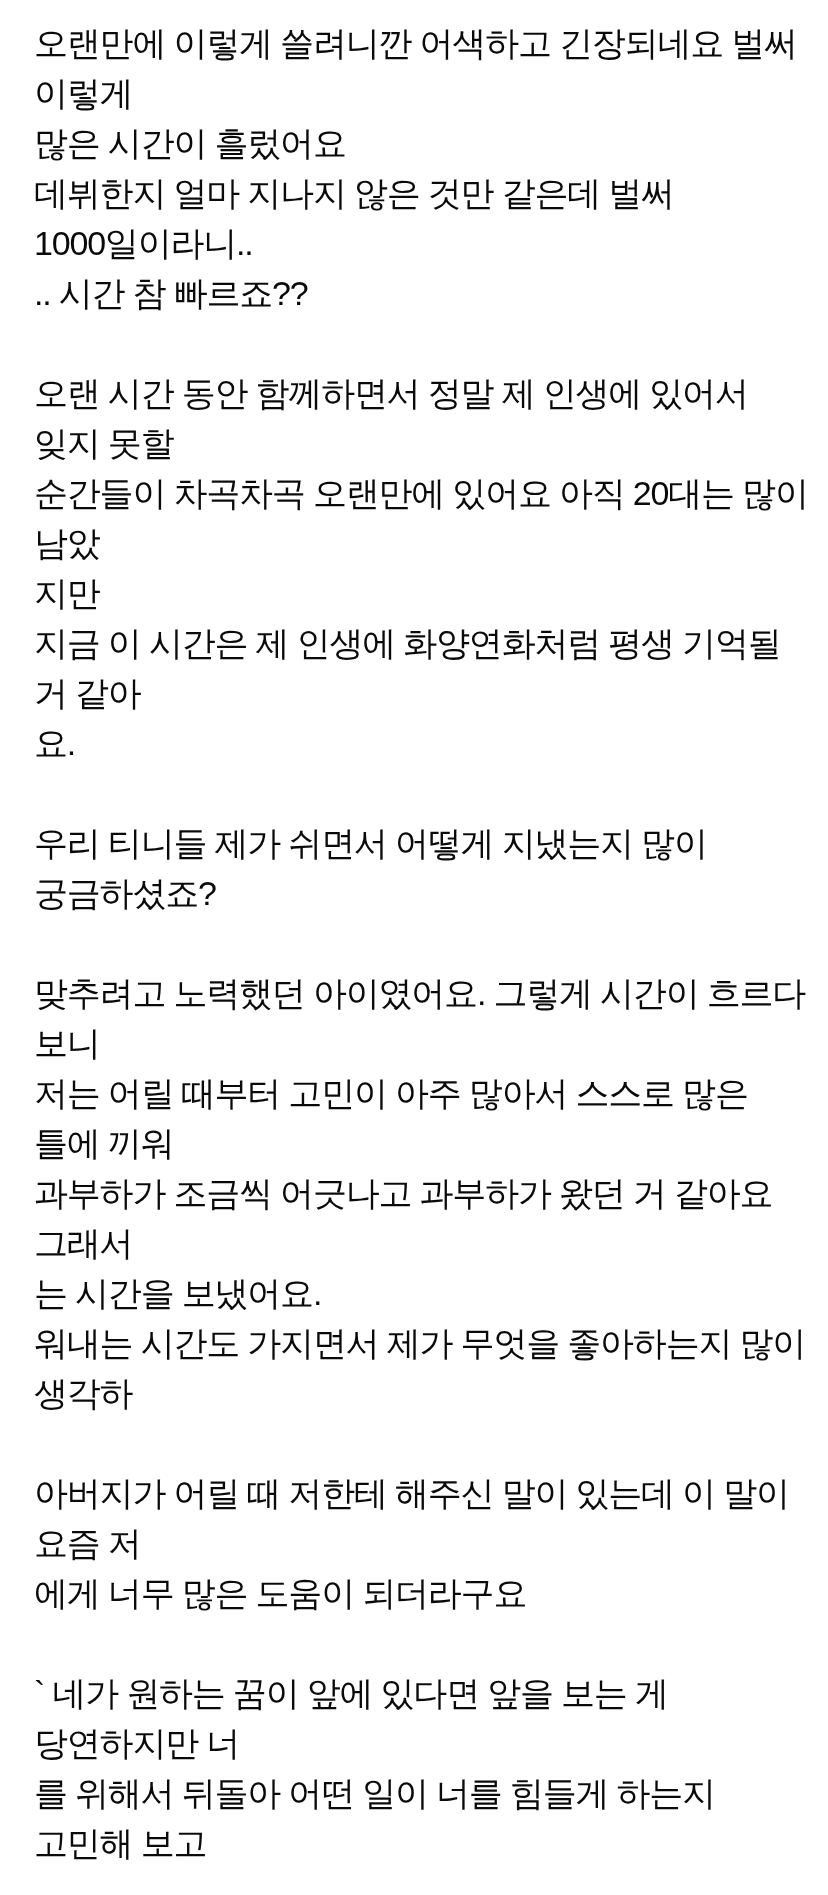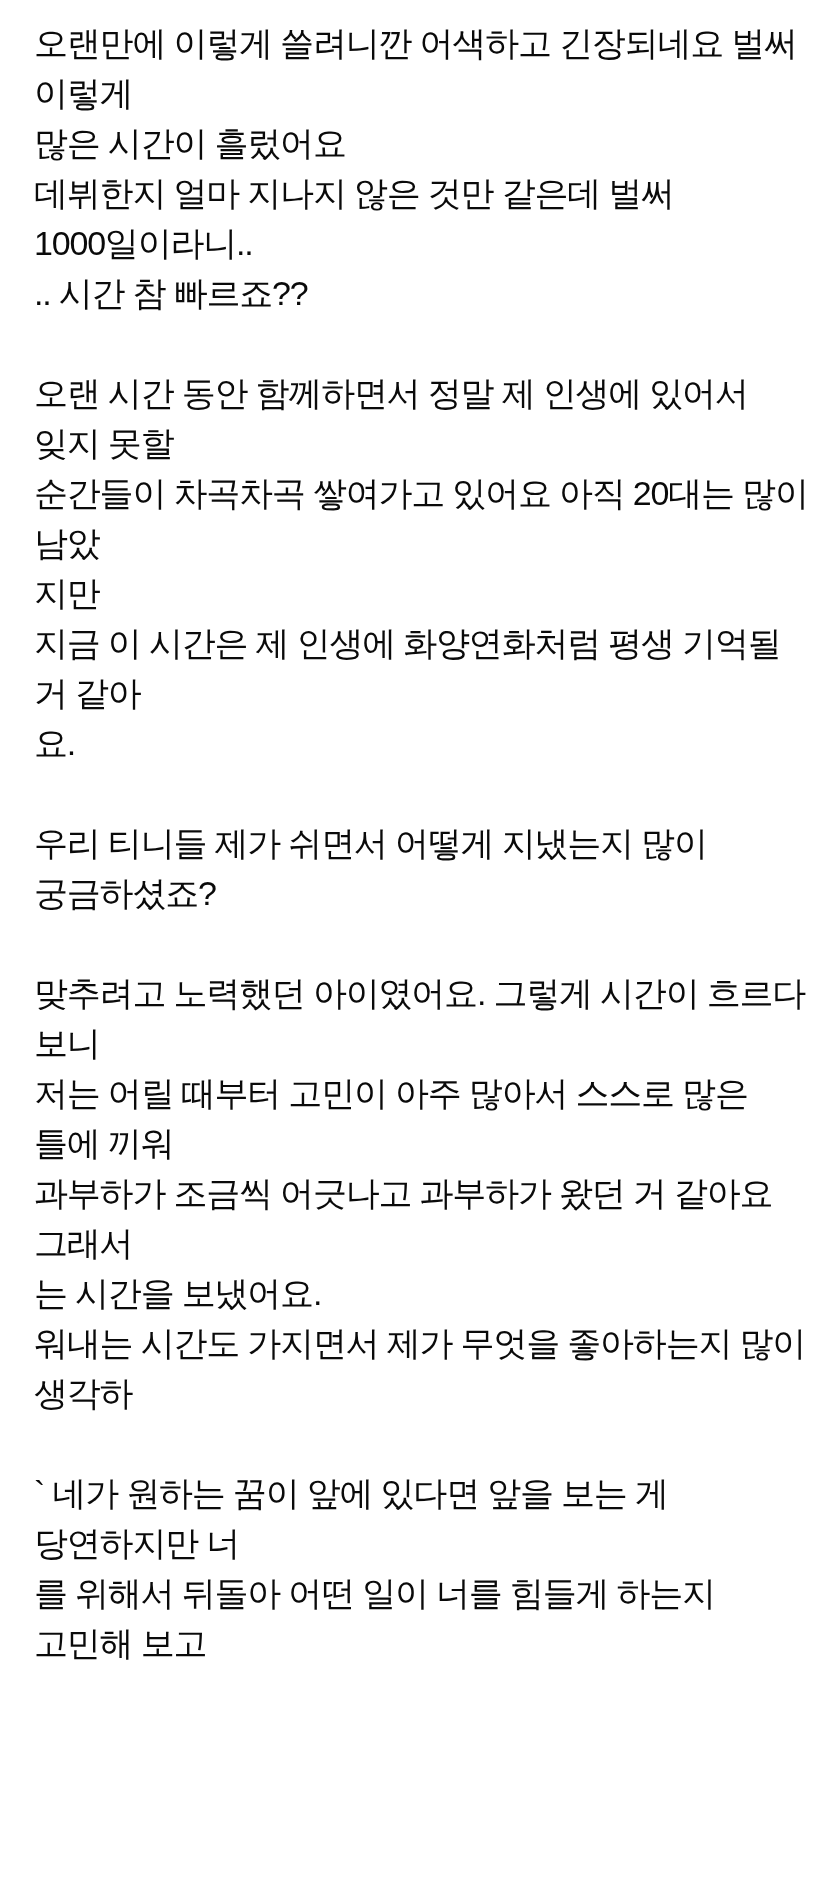--- a/index.html
+++ b/index.html
@@ -38,38 +38,42 @@
 
   <div class="paragraph">
     <div class="text-line">오랜만에 이렇게 쓸려니깐 어색하고 긴장되네요 벌써 이렇게</div>
     <div class="text-line">많은 시간이 흘렀어요</div>
     <div class="text-line">데뷔한지 얼마 지나지 않은 것만 같은데 벌써 1000일이라니..</div>
     <div class="text-line">.. 시간 참 빠르죠??</div>
   </div>
 
   <div class="paragraph">
     <div class="text-line">오랜 시간 동안 함께하면서 정말 제 인생에 있어서 잊지 못할</div>
-    <div class="text-line">순간들이 차곡차곡 쌓여가고 있어요 아직 20대는 많이 남았</div>
+    <div class="text-line">순간들이 차곡차곡 오랜만에 있어요 아직 20대는 많이 남았</div>
     <div class="text-line">지만</div>
     <div class="text-line">지금 이 시간은 제 인생에 화양연화처럼 평생 기억될 거 같아</div>
     <div class="text-line">요.</div>
   </div>
 
   <div class="paragraph">
     <div class="text-line">우리 티니들 제가 쉬면서 어떻게 지냈는지 많이 궁금하셨죠?</div>
   </div>
 
   <div class="paragraph">
     <div class="text-line">맞추려고 노력했던 아이였어요. 그렇게 시간이 흐르다 보니</div>
     <div class="text-line">저는 어릴 때부터 고민이 아주 많아서 스스로 많은 틀에 끼워</div>
     <div class="text-line">과부하가 조금씩 어긋나고 과부하가 왔던 거 같아요 그래서</div>
     <div class="text-line">는 시간을 보냈어요.</div>
     <div class="text-line">워내는 시간도 가지면서 제가 무엇을 좋아하는지 많이 생각하</div>
   </div>
 
+  <div class="paragraph">
+    <div class="text-line">아버지가 어릴 때 저한테 해주신 말이 있는데 이 말이 요즘 저</div>
+    <div class="text-line">에게 너무 많은 도움이 되더라구요</div>
+  </div>
 
   <div class="paragraph">
     <div class="text-line">` 네가 원하는 꿈이 앞에 있다면 앞을 보는 게 당연하지만 너</div>
     <div class="text-line">를 위해서 뒤돌아 어떤 일이 너를 힘들게 하는지 고민해 보고</div>
 
   </div>
 
 </div>
 
 </body></html>

